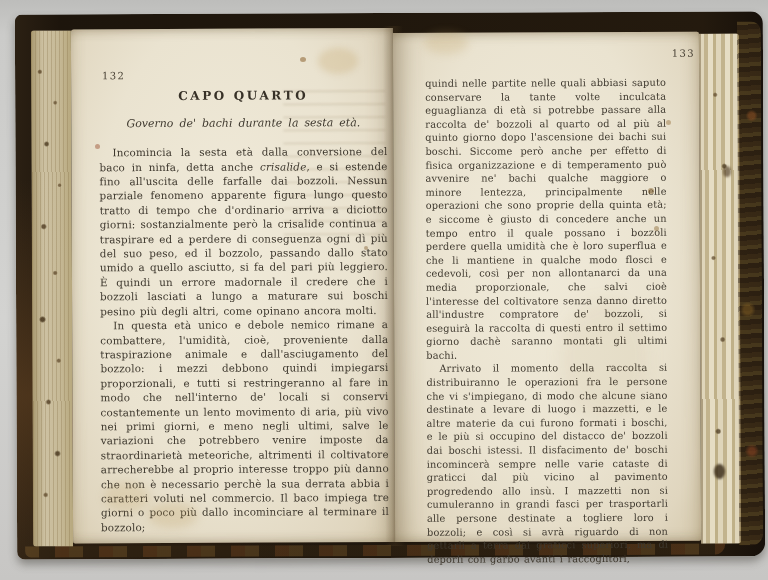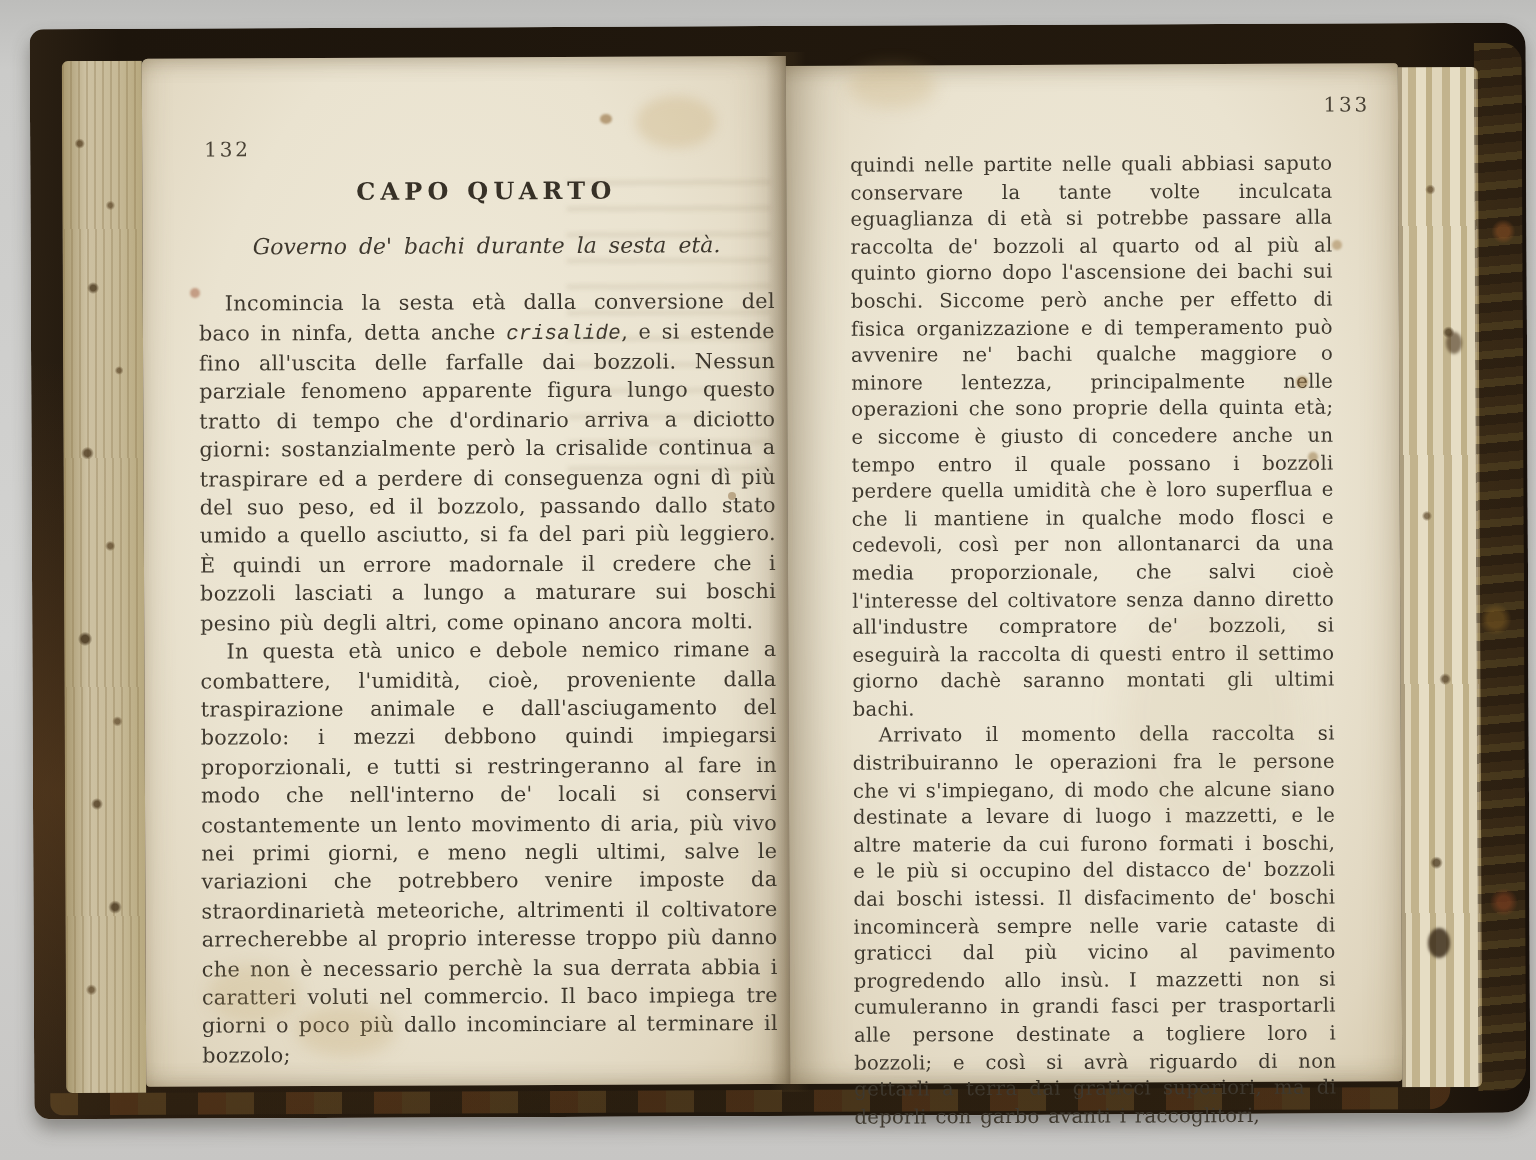--- a/index.html
+++ b/index.html
@@ -96,32 +96,32 @@
     left:368px; top:13px; width:20px; height:520px;
     background:linear-gradient(90deg, transparent 0%, rgba(86,68,38,.20) 35%, rgba(70,54,30,.34) 52%, rgba(86,68,38,.18) 70%, transparent 100%);
   }
   
   .text-col { position:absolute; color:#3e382e; }
   .text-col p { margin:0; text-align:justify; word-spacing:1px; letter-spacing:.15px; }
   .col-left  { left:28px; top:40px; width:288px; font-size:10.4px; line-height:14.4px; }
   .col-right { left:32px; top:44px; width:241px; font-size:9.8px;  line-height:13.6px; }
   .pageno { font-size:10px; letter-spacing:1.4px; color:#494236; }
   .pageno-left { margin:0 0 6px 3px; }
-  .pageno-right { position:absolute; right:14px; top:16px;margin-left:44px; }
+  .pageno-right { position:absolute; right:4px; top:16px;margin-left:44px; }
   .chapter-heading {
     text-align:center; font-weight:bold; font-size:12px; letter-spacing:2.6px;
     color:#373127; margin:2px 0 0 0;
   }
   .chapter-subtitle {
     text-align:center; font-style:italic; font-size:11px; word-spacing:2.5px;
     color:#3e382e; margin:13px 0 0 0;
   }
   .first-para { margin-top:14px !important; }
   .indent { text-indent:13px; }
-  .it { font-style:italic;font-family:Liberation Mono, monospace; }
+  .it { font-style:italic; }
   
   .show-through {
     position:absolute; right:8px; top:62px; width:102px; height:146px;
     background:repeating-linear-gradient(180deg, rgba(128,110,76,.16) 0 2px, transparent 2px 13px);
     filter:blur(1.2px); pointer-events:none;
   }
   .stain { position:absolute; border-radius:50%; pointer-events:none; }
   .s1  { left:318px; top:48px;  width:40px; height:26px; background:rgba(186,152,84,.22); filter:blur(3px); }
   .s2  { left:300px; top:57px;  width:6px;  height:5px;  background:rgba(138,98,48,.55); filter:blur(.4px); }
   .s3  { left:95px;  top:144px; width:5px;  height:5px;  background:rgba(160,90,60,.5);  filter:blur(.4px); }

